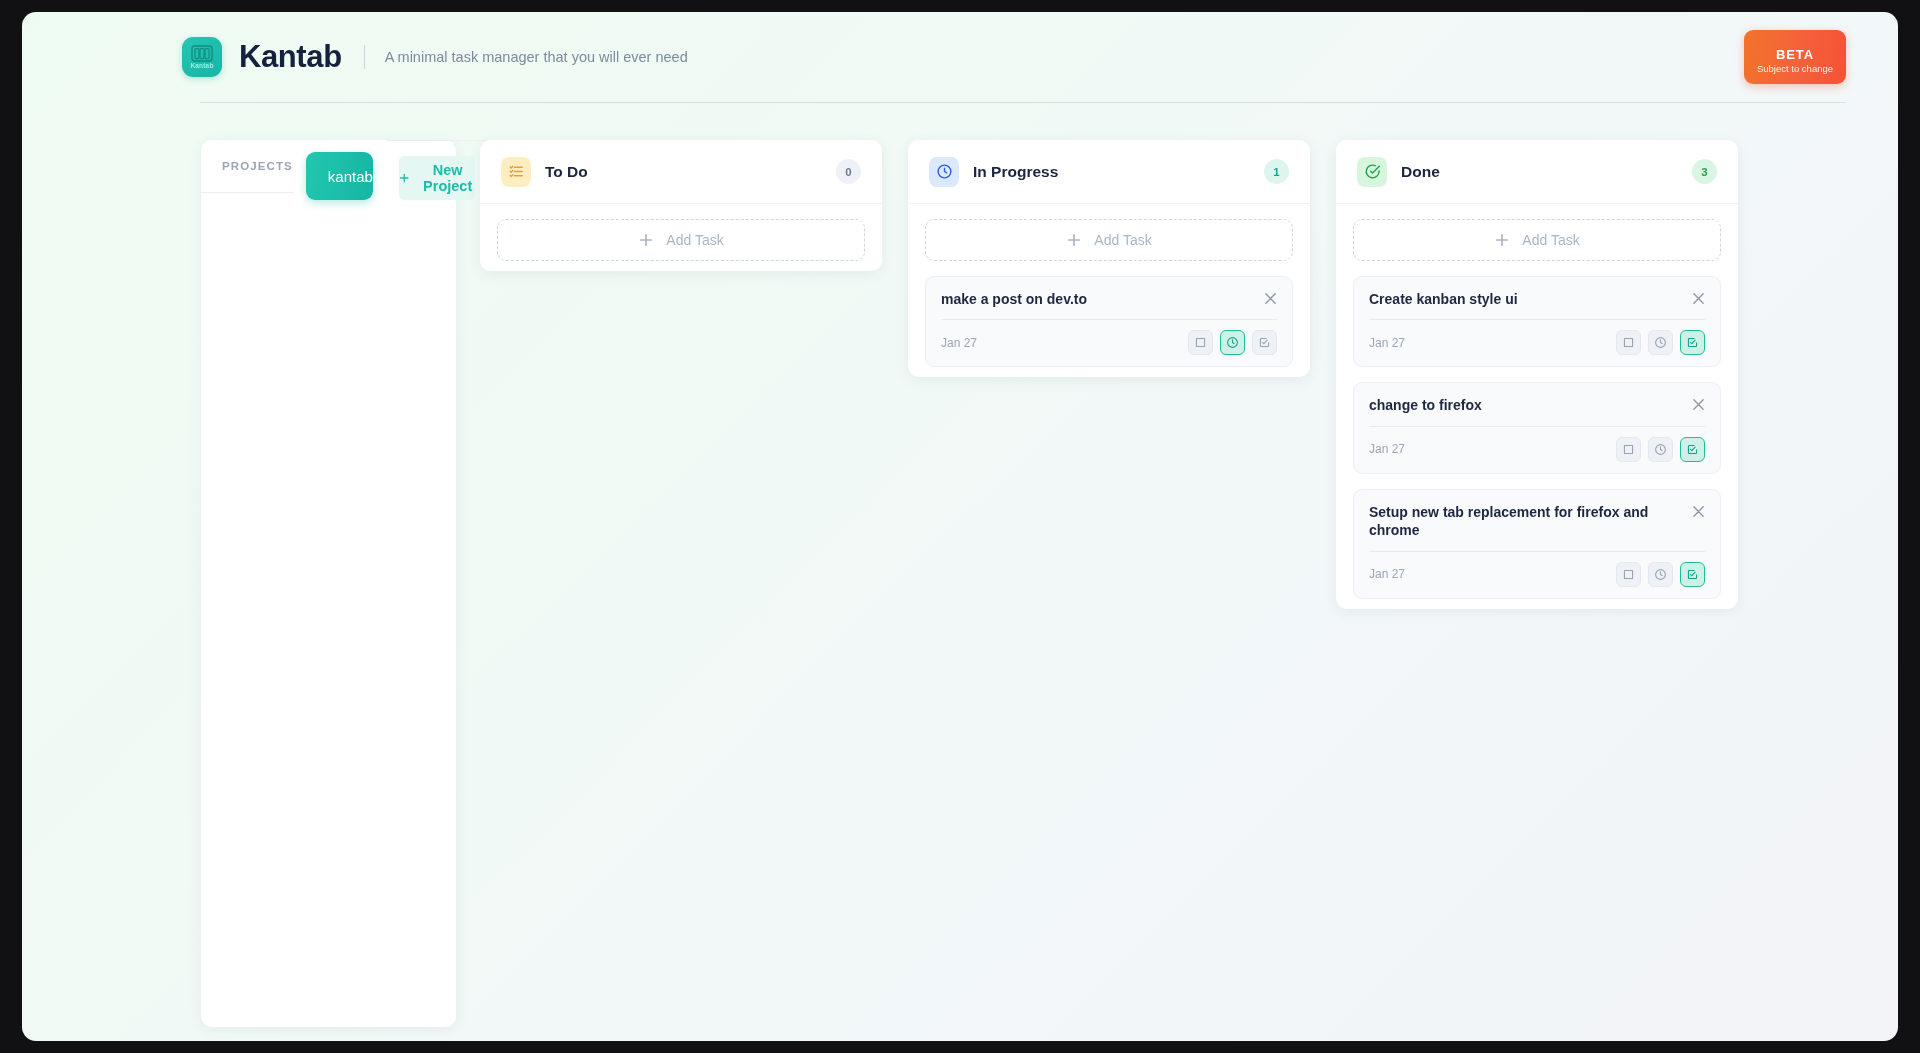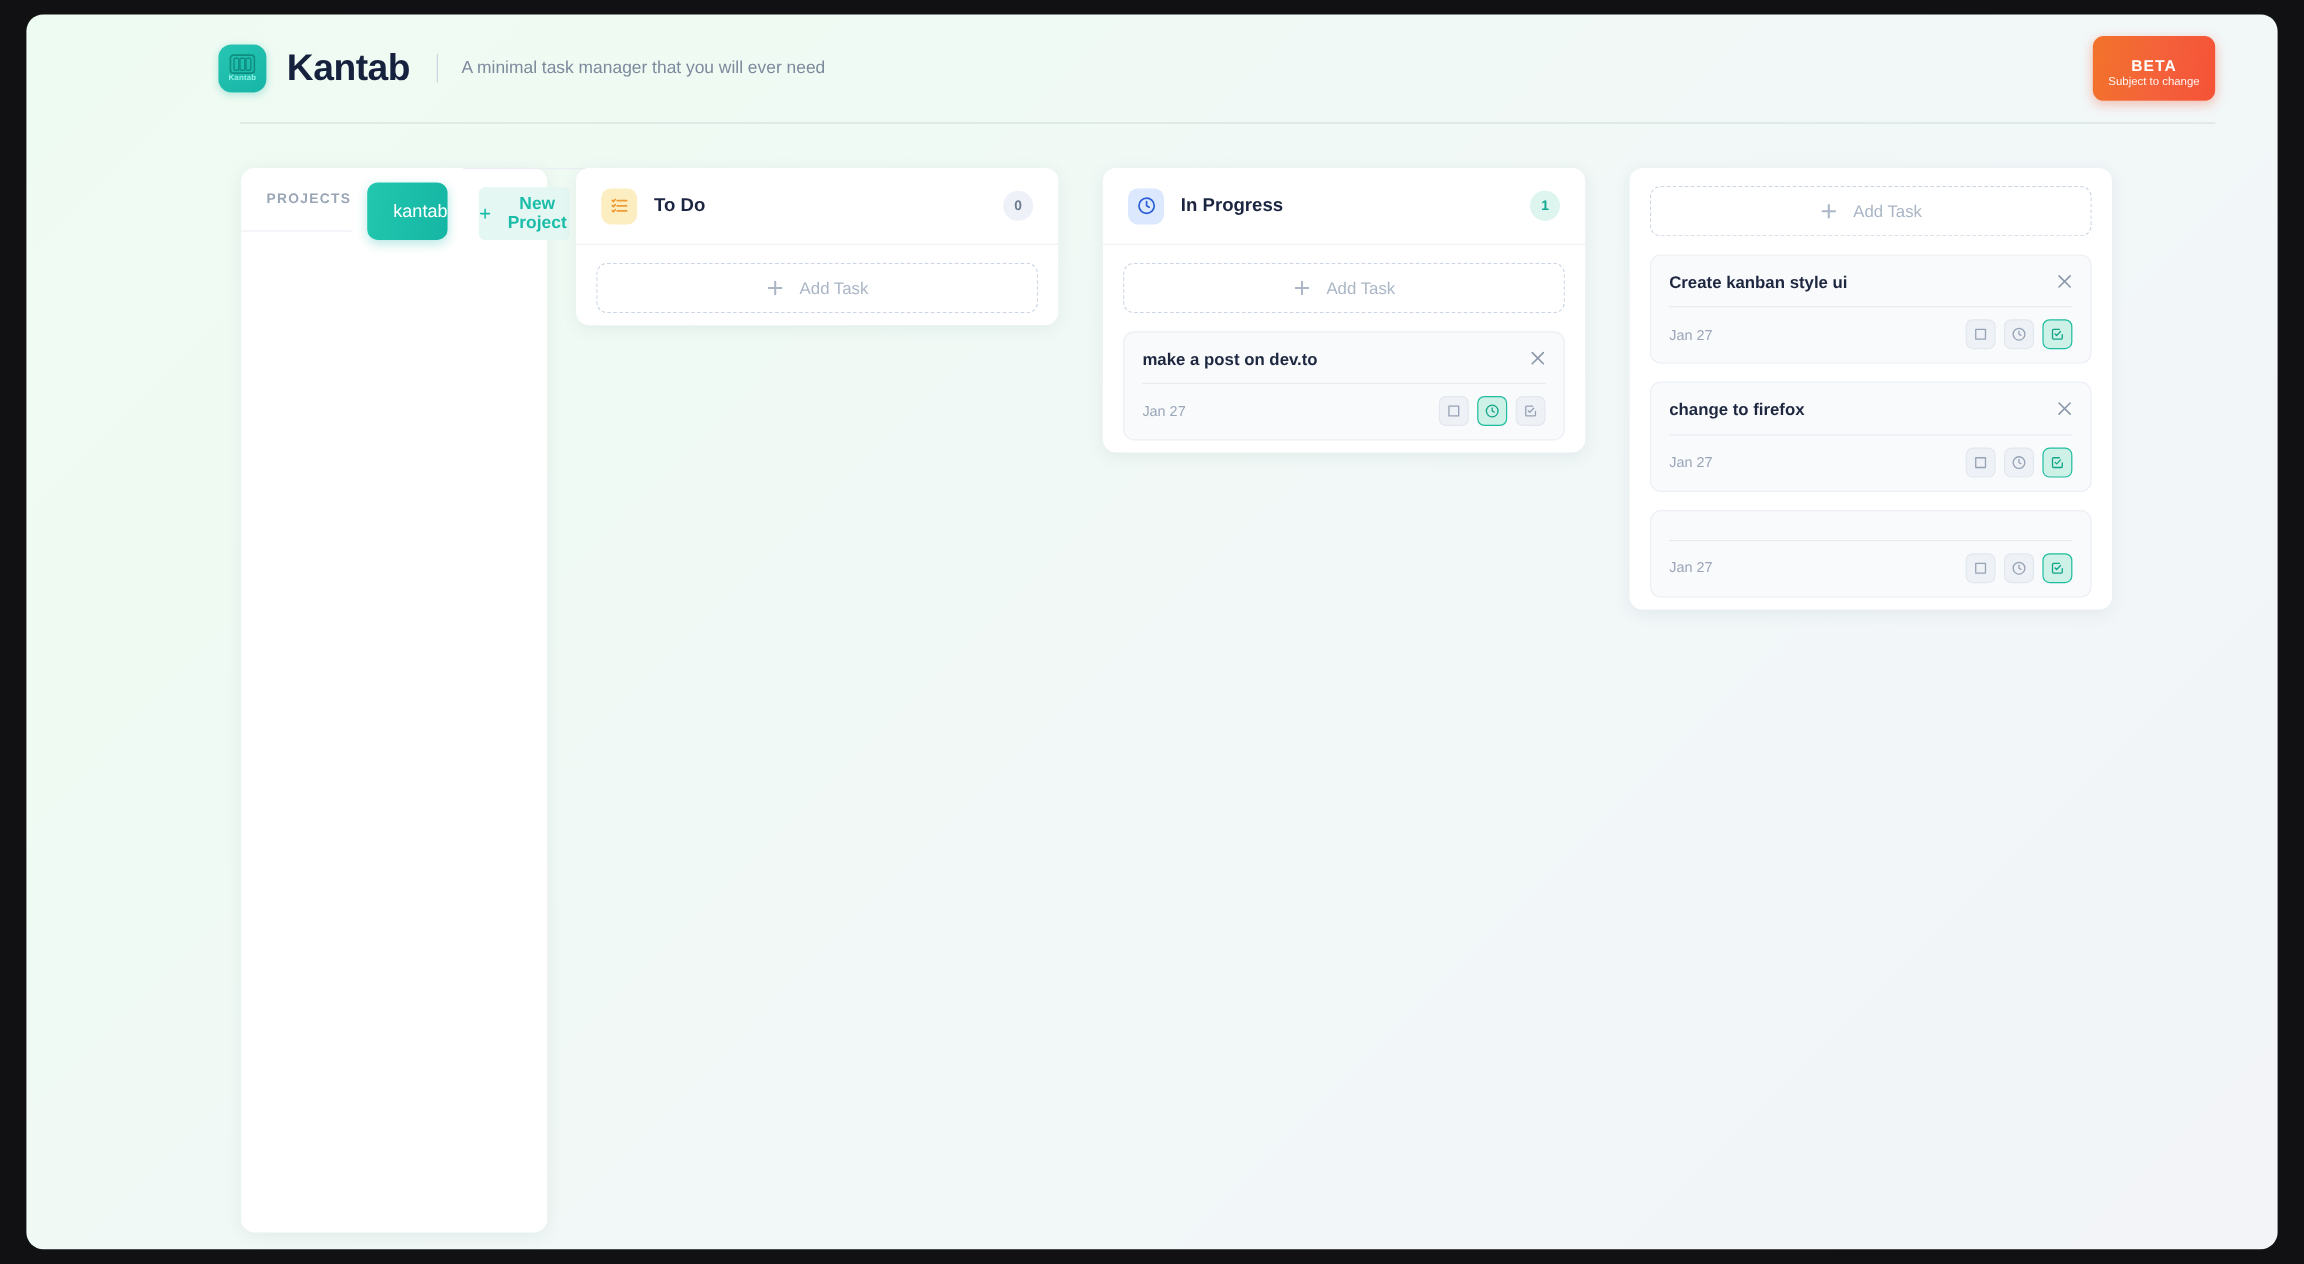--- a/index.html
+++ b/index.html
@@ -154,21 +154,21 @@
     font-family: inherit;
   }
   .plus-ico { width: 16px; height: 16px; display: block; }
 
   
   #board {
     position: absolute;
     left: 458px; top: 128px;
     width: 1370px;
     display: flex;
-    gap: 37px;
+    gap: 26px;
     align-items: flex-start;
   }
   .column {
     width: 402px;
     background: #ffffff;
     border-radius: 11px;
     box-shadow: 0 3px 14px rgba(40,70,90,.07);
     padding-bottom: 10px;
   }
   .col-head {
@@ -381,20 +381,30 @@
                     <path d="M8.4 11.6l2.4 2.4 6-6.2"></path>
                     <path d="M19.5 12.6v5.4a1.5 1.5 0 01-1.5 1.5H6a1.5 1.5 0 01-1.5-1.5V6A1.5 1.5 0 016 4.5h9"></path>
                   </svg>
                 </button>
               </div>
             </div>
           </div>
         </div>
       </div>
       <div class="column">
+        <div class="col-head">
+          <div class="col-icon" style="background: rgb(214, 247, 221);">
+            <svg viewBox="0 0 24 24" fill="none" stroke="#22a34a" stroke-width="2" stroke-linecap="round" stroke-linejoin="round">
+              <path d="M21.2 11.1V12a9 9 0 11-5.3-8.2"></path>
+              <path d="M21.6 4.6L12 14.2l-2.6-2.6"></path>
+            </svg>
+          </div>
+          <div class="col-title">Done</div>
+          <div class="col-count" style="background: rgb(217, 246, 226); color: rgb(35, 160, 75);">3</div>
+        </div>
         <div class="col-body">
           <button class="add-task">
             <svg viewBox="0 0 16 16" class="plus-ico">
               <path d="M8 2.8v10.4M2.8 8h10.4" stroke="currentColor" stroke-width="1.7" stroke-linecap="round" fill="none"></path>
             </svg>
             <span>Add Task</span>
           </button>
           <div class="task-card">
             <div class="task-top">
               <div class="task-title">Create kanban style ui</div>
@@ -451,20 +461,26 @@
                 <button class="status-btn active">
                   <svg viewBox="0 0 24 24" fill="none" stroke="currentColor" stroke-width="2" stroke-linecap="round" stroke-linejoin="round">
                     <path d="M8.4 11.6l2.4 2.4 6-6.2"></path>
                     <path d="M19.5 12.6v5.4a1.5 1.5 0 01-1.5 1.5H6a1.5 1.5 0 01-1.5-1.5V6A1.5 1.5 0 016 4.5h9"></path>
                   </svg>
                 </button>
               </div>
             </div>
           </div>
           <div class="task-card">
+            <div class="task-top">
+              <div class="task-title">Setup new tab replacement for firefox and chrome</div>
+              <svg viewBox="0 0 14 14" class="close-ico">
+                <path d="M2 2l10 10M12 2L2 12" stroke="#8d99ab" stroke-width="1.5" stroke-linecap="round" fill="none"></path>
+              </svg>
+            </div>
             <div class="task-rule"></div>
             <div class="task-foot">
               <div class="task-date">Jan 27</div>
               <div class="status-grp">
                 <button class="status-btn">
                   <svg viewBox="0 0 24 24" fill="none" stroke="currentColor" stroke-width="2" stroke-linecap="round" stroke-linejoin="round">
                     <path d="M4.5 4.5h15v15h-15z"></path>
                   </svg>
                 </button>
                 <button class="status-btn">

